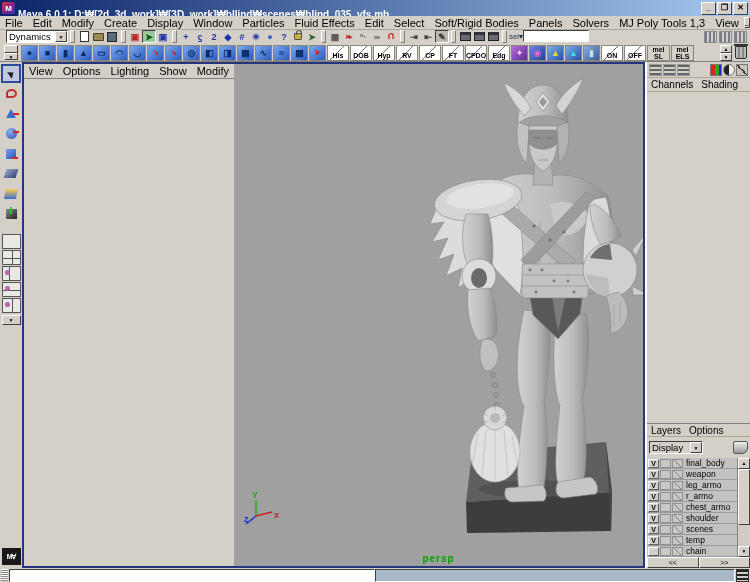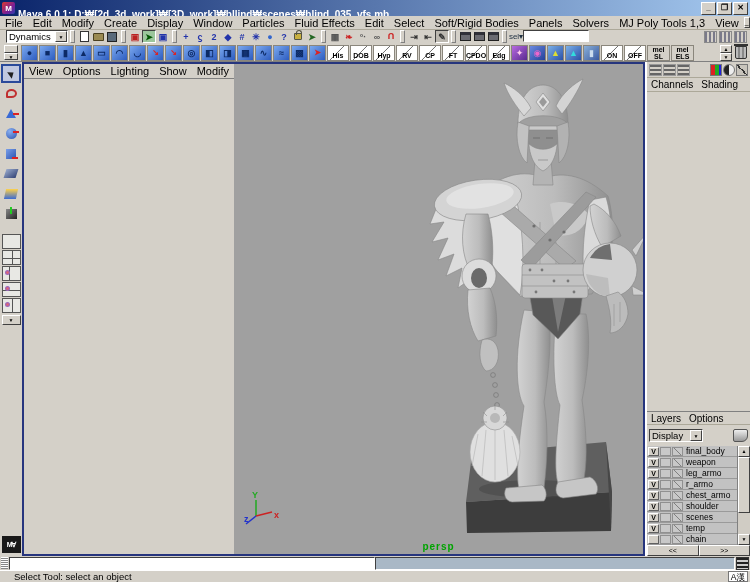--- a/index.html
+++ b/index.html
@@ -620,18 +620,14 @@
     </div>
   </div>
 
   <div class="commandline">
     <span class="cmdgrip"></span>
     <input class="cmdinput" value="" style="">
     <span class="cmdresult"></span>
     <span class="sedbtn"></span>
   </div>
 
-  <div class="helpline">
-    <span class="helptext">Select Tool: select an object</span>
-    <span class="ime">A漢</span>
-  </div>
 
 </div>
 
 </body></html>

